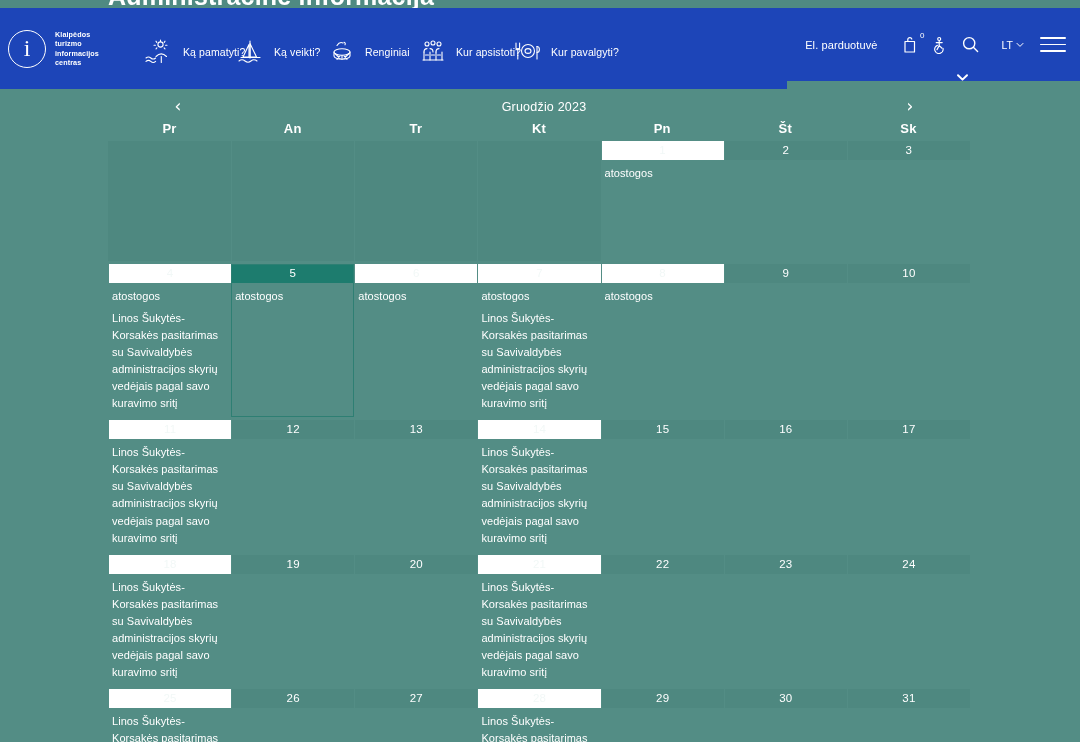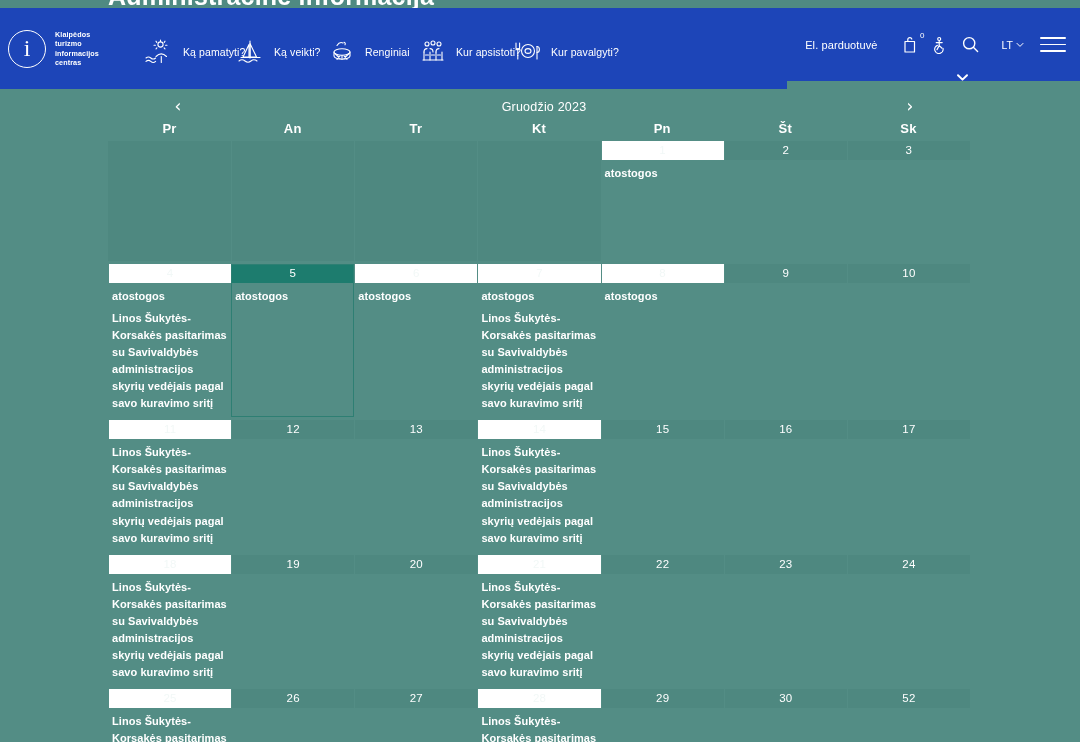--- a/index.html
+++ b/index.html
@@ -259,21 +259,20 @@
   }
   .daynum.selected {
     background: #1d7c6e;
     color: #ffffff;
     border-left: none;
   }
 
   .events {
     padding: 5px 4px 0 4px;
     min-height: 0;
-    font-weight: bold;
   }
   .event {
     font-size: 11px;
     line-height: 1.55;
     color: #ffffff;
     margin-bottom: 5px;
     letter-spacing: .05px;
     word-wrap: break-word;
   }
 
@@ -619,18 +618,18 @@
         </div>
         <div class="day has-content">
           <div class="daynum">29</div>
           <div class="events"></div>
         </div>
         <div class="day has-content">
           <div class="daynum">30</div>
           <div class="events"></div>
         </div>
         <div class="day has-content">
-          <div class="daynum">52</div>
+          <div class="daynum">31</div>
           <div class="events"></div>
         </div>
       </div>
     </div>
 </div>
 
 </body></html>

